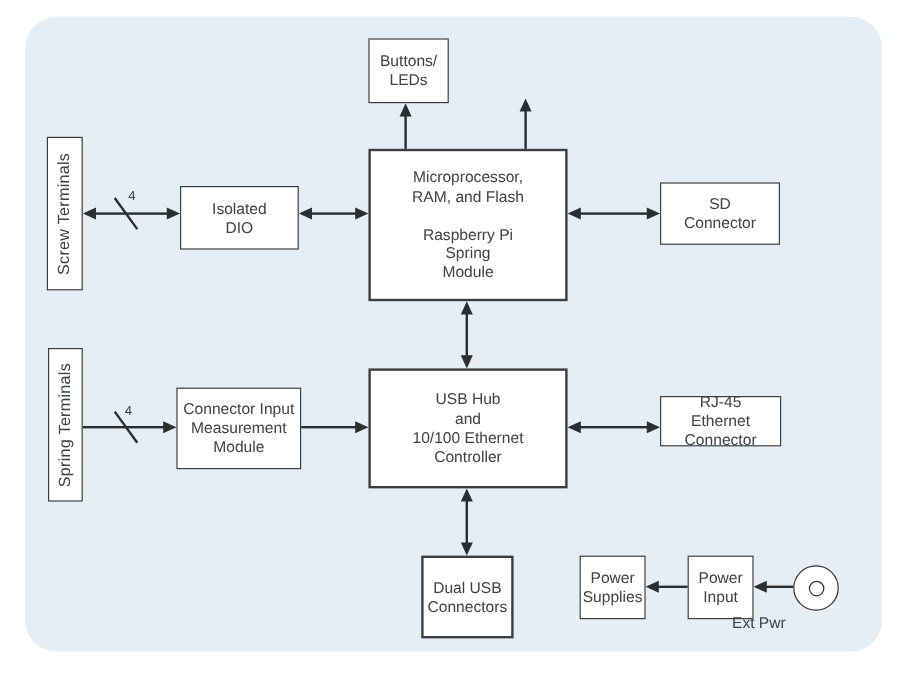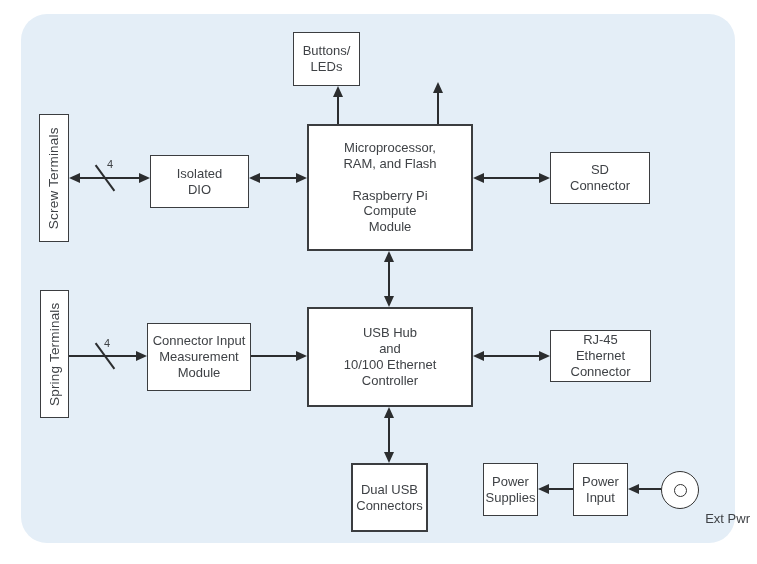--- a/index.html
+++ b/index.html
@@ -19,55 +19,55 @@
   .ah-left{left:0;top:0;border-top:5px solid transparent;border-bottom:5px solid transparent;border-right:11px solid #2b2d2f;}
   .ah-right{right:0;top:0;border-top:5px solid transparent;border-bottom:5px solid transparent;border-left:11px solid #2b2d2f;}
   .ah-up{top:0;left:0;border-left:5px solid transparent;border-right:5px solid transparent;border-bottom:11px solid #2b2d2f;}
   .ah-down{bottom:0;left:0;border-left:5px solid transparent;border-right:5px solid transparent;border-top:11px solid #2b2d2f;}
   .slash{position:absolute;width:2px;height:32px;background:#2b2d2f;transform:rotate(-36deg);}
   .buslbl{position:absolute;width:14px;text-align:center;font-size:11px;color:#3f4246;}
   .extcircle{position:absolute;left:661px;top:471px;width:38px;height:38px;box-sizing:border-box;
              background:#fff;border:1.6px solid #333;border-radius:50%;
              display:flex;align-items:center;justify-content:center;}
   .extdot{width:13px;height:13px;box-sizing:border-box;background:#fff;border:1.6px solid #333;border-radius:50%;}
-  .extlabel{position:absolute;left:610px;top:511px;width:140px;text-align:right;
+  .extlabel{position:absolute;left:610px;top:511px;width:140px;text-align:left;
             font-size:13px;line-height:1.26;}
 </style>
 </head>
 <body>
 
 <div id="stage">
   <div id="panel"></div>
 
   <div class="node" style="left:39px;top:114px;width:30px;height:128px;">
     <span class="vtext">Screw Terminals</span>
   </div>
   <div class="node" style="left:40px;top:290px;width:29px;height:128px;">
     <span class="vtext">Spring Terminals</span>
   </div>
-  <div class="node" style="left:293px;top:32px;width:67px;height:54px;">Buttons/
+  <div class="node" style="left:307px;top:32px;width:67px;height:54px;">Buttons/
 LEDs</div>
   <div class="node" style="left:150px;top:155px;width:99px;height:53px;text-align:center;">Isolated
 DIO</div>
   <div class="node thick" style="left:307px;top:124px;width:166px;height:127px;">Microprocessor,
 RAM, and Flash
 
 Raspberry Pi
-Compute
+Spring
 Module</div>
   <div class="node" style="left:550px;top:152px;width:100px;height:52px;">SD
 Connector</div>
   <div class="node" style="left:147px;top:323px;width:104px;height:68px;">Connector Input
 Measurement
 Module</div>
   <div class="node thick" style="left:307px;top:307px;width:166px;height:100px;">USB Hub
 and
 10/100 Ethernet
 Controller</div>
-  <div class="node" style="left:550px;top:330px;width:101px;height:52px;">RJ-45
+  <div class="node" style="left:550px;top:330px;width:101px;height:42px;">RJ-45
 Ethernet
 Connector</div>
   <div class="node thick" style="left:351px;top:463px;width:77px;height:69px;">Dual USB
 Connectors</div>
   <div class="node" style="left:483px;top:463px;width:55px;height:53px;">Power
 Supplies</div>
   <div class="node" style="left:573px;top:463px;width:55px;height:53px;">Power
 Input</div>
 
   <div class="arrow" style="left:69px;top:173px;width:81px;height:10px;">

